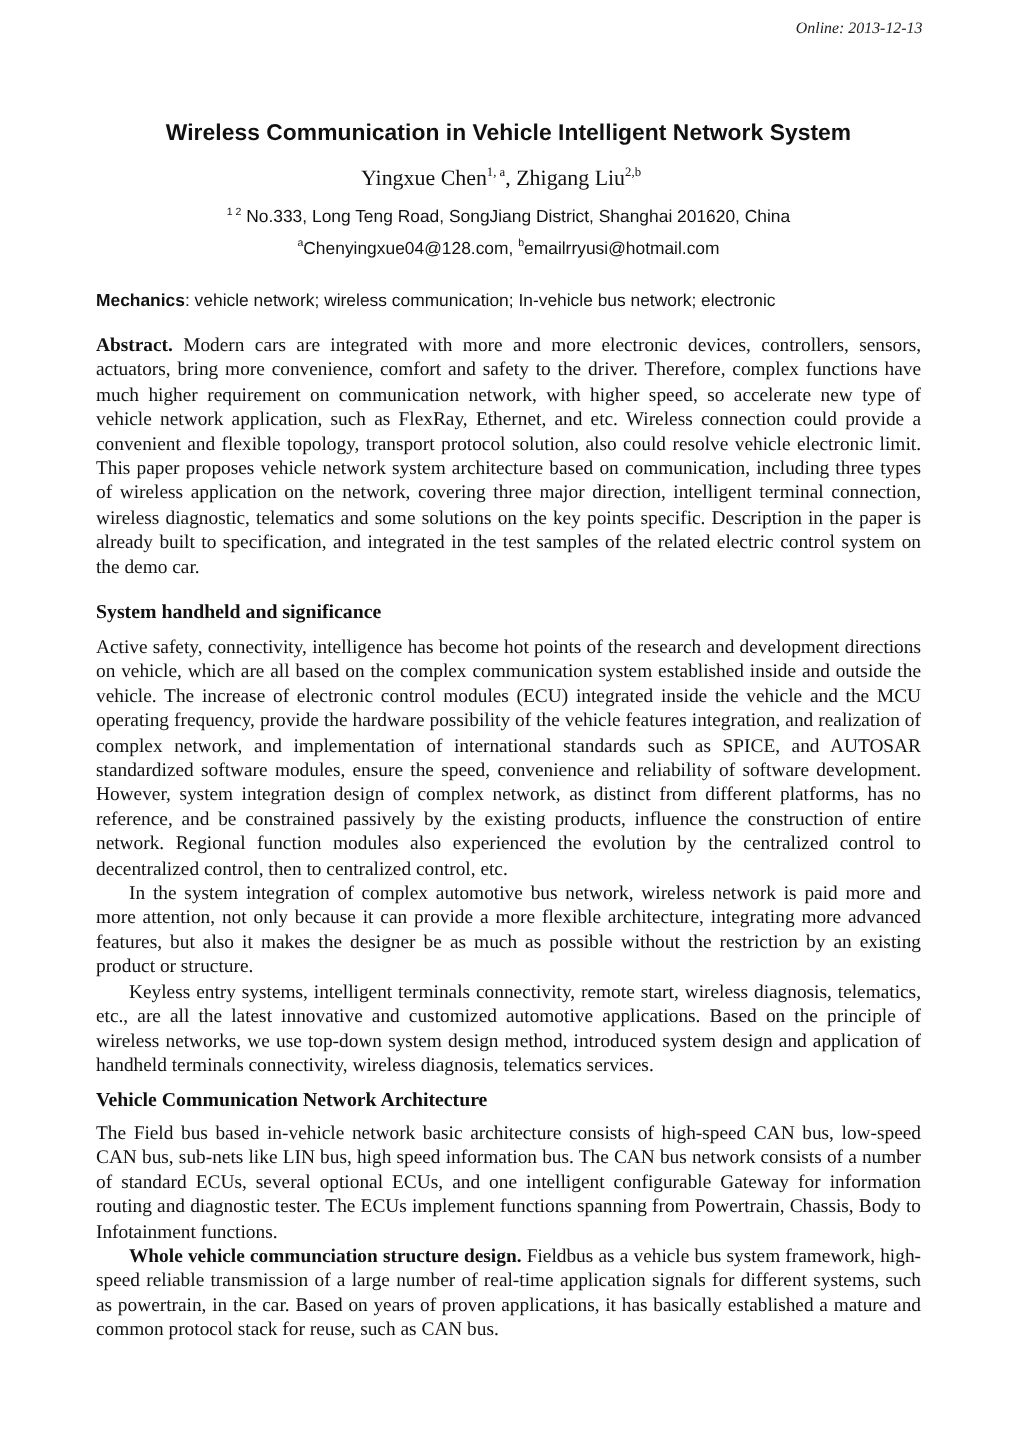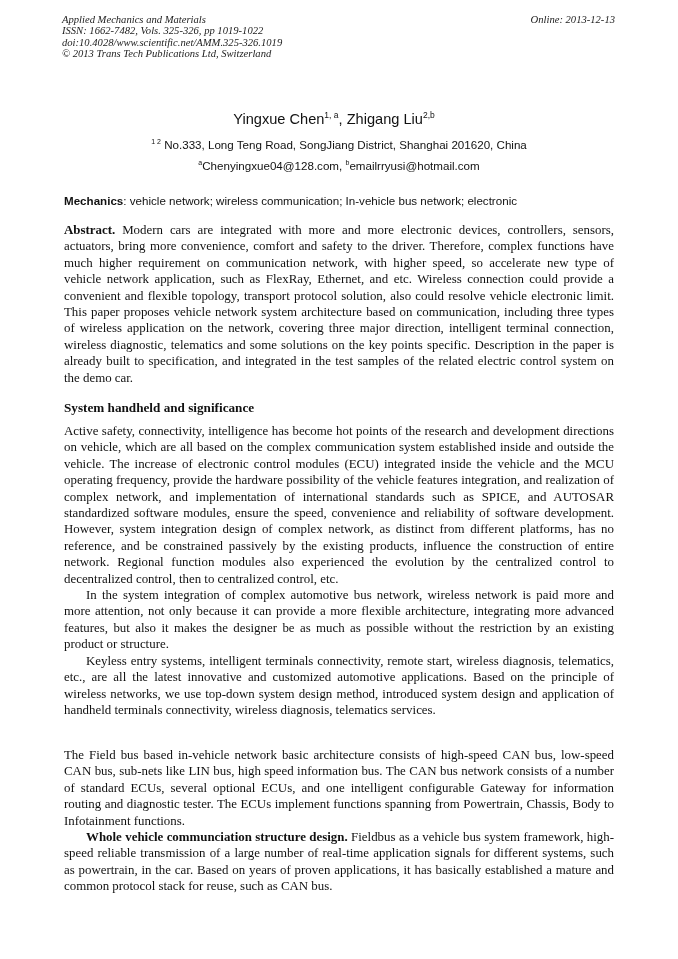--- a/index.html
+++ b/index.html
@@ -17,21 +17,21 @@
       position: absolute; right: 63px; top: 14px;
       font-style: italic; font-size: 10.6px; line-height: 11.4px; color: #222;
     }
     .title {
       position: absolute; left: 0; width: 678px; top: 80px; text-align: center;
       font-family: "Liberation Sans", sans-serif; font-weight: bold; font-size: 15.2px;
       letter-spacing: 0.05px;
     }
     .authors {
       position: absolute; left: 0; width: 668px; top: 111px; text-align: center;
-      font-family: Liberation Sans, sans-serif; font-size: 14.6px;
+      font-family: Liberation Serif, serif; font-size: 14.6px;
     }
     .authors sup { font-size: 8.5px; vertical-align: 6px; line-height: 0; }
     .affil {
       position: absolute; left: 0; width: 678px; top: 138px; text-align: center;
       font-family: "Liberation Sans", sans-serif; font-size: 11.6px;
     }
     .emails {
       position: absolute; left: 0; width: 678px; top: 159px; text-align: center;
       font-family: "Liberation Sans", sans-serif; font-size: 11.6px;
     }
@@ -51,28 +51,23 @@
       position: absolute; left: 64px; width: 550px;
       font-weight: bold; font-size: 13.2px;
     }
     .inline-bold { font-weight: bold; }
   </style>
 </head>
 <body>
 
 <div class="page">
 
-  <div class="header-left">
-    <div>Applied Mechanics and Materials</div>
-    <div>ISSN: 1662-7482, Vols. 325-326, pp 1019-1022</div>
-    <div>doi:10.4028/www.scientific.net/AMM.325-326.1019</div>
-    <div>© 2013 Trans Tech Publications Ltd, Switzerland</div>
-  </div>
   <div class="header-right">Online: 2013-12-13</div>
 
+  <div class="title">Wireless Communication in Vehicle Intelligent Network System</div>
 
   <div class="authors">
     <span>Yingxue Chen</span><sup>1, a</sup><span>, </span><span>Zhigang Liu</span><sup>2,b</sup>
   </div>
 
   <div class="affil">
     <sup>1 2</sup><span> No.333, Long Teng Road, SongJiang District, Shanghai 201620, China</span>
   </div>
 
   <div class="emails">
@@ -88,19 +83,20 @@
   </div>
 
   <div class="section-heading" style="top:400px;">System handheld and significance</div>
 
   <div class="block" style="top:423px;">
     <p>Active safety, connectivity, intelligence has become hot points of the research and development directions on vehicle, which are all based on the complex communication system established inside and outside the vehicle. The increase of electronic control modules (ECU) integrated inside the vehicle and the MCU operating frequency, provide the hardware possibility of the vehicle features integration, and realization of complex network, and implementation of international standards such as SPICE, and AUTOSAR standardized software modules, ensure the speed, convenience and reliability of software development. However, system integration design of complex network, as distinct from different platforms, has no reference, and be constrained passively by the existing products, influence the construction of entire network. Regional function modules also experienced the evolution by the centralized control to decentralized control, then to centralized control, etc.</p>
     <p class="indent">In the system integration of complex automotive bus network, wireless network is paid more and more attention, not only because it can provide a more flexible architecture, integrating more advanced features, but also it makes the designer be as much as possible without the restriction by an existing product or structure.</p>
     <p class="indent">Keyless entry systems, intelligent terminals connectivity, remote start, wireless diagnosis, telematics, etc., are all the latest innovative and customized automotive applications. Based on the principle of wireless networks, we use top-down system design method, introduced system design and application of handheld terminals connectivity, wireless diagnosis, telematics services.</p>
   </div>
 
+  <div class="section-heading" style="top:725px;">Vehicle Communication Network Architecture</div>
 
   <div class="block" style="top:747px;">
     <p>The Field bus based in-vehicle network basic architecture consists of high-speed CAN bus, low-speed CAN bus, sub-nets like LIN bus, high speed information bus. The CAN bus network consists of a number of standard ECUs, several optional ECUs, and one intelligent configurable Gateway for information routing and diagnostic tester. The ECUs implement functions spanning from Powertrain, Chassis, Body to Infotainment functions.</p>
     <p class="indent"><span class="inline-bold">Whole vehicle communciation structure design.</span><span> Fieldbus as a vehicle bus system framework, high-speed reliable transmission of a large number of real-time application signals for different systems, such as powertrain, in the car. Based on years of proven applications, it has basically established a mature and common protocol stack for reuse, such as CAN bus.</span></p>
   </div>
 
 </div>
 
 </body></html>

